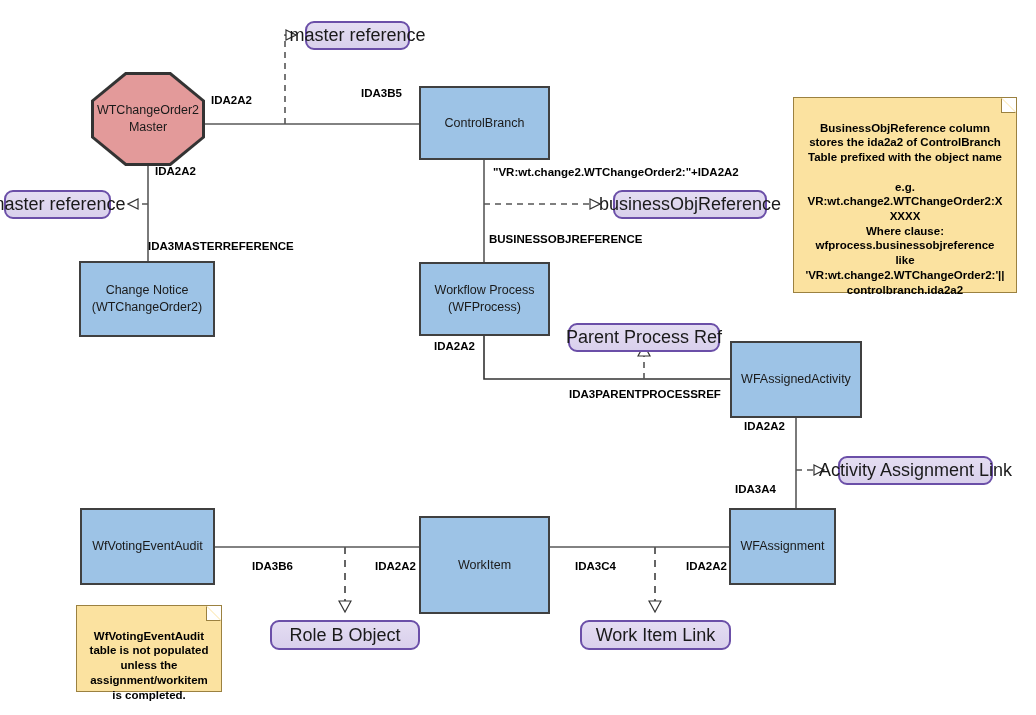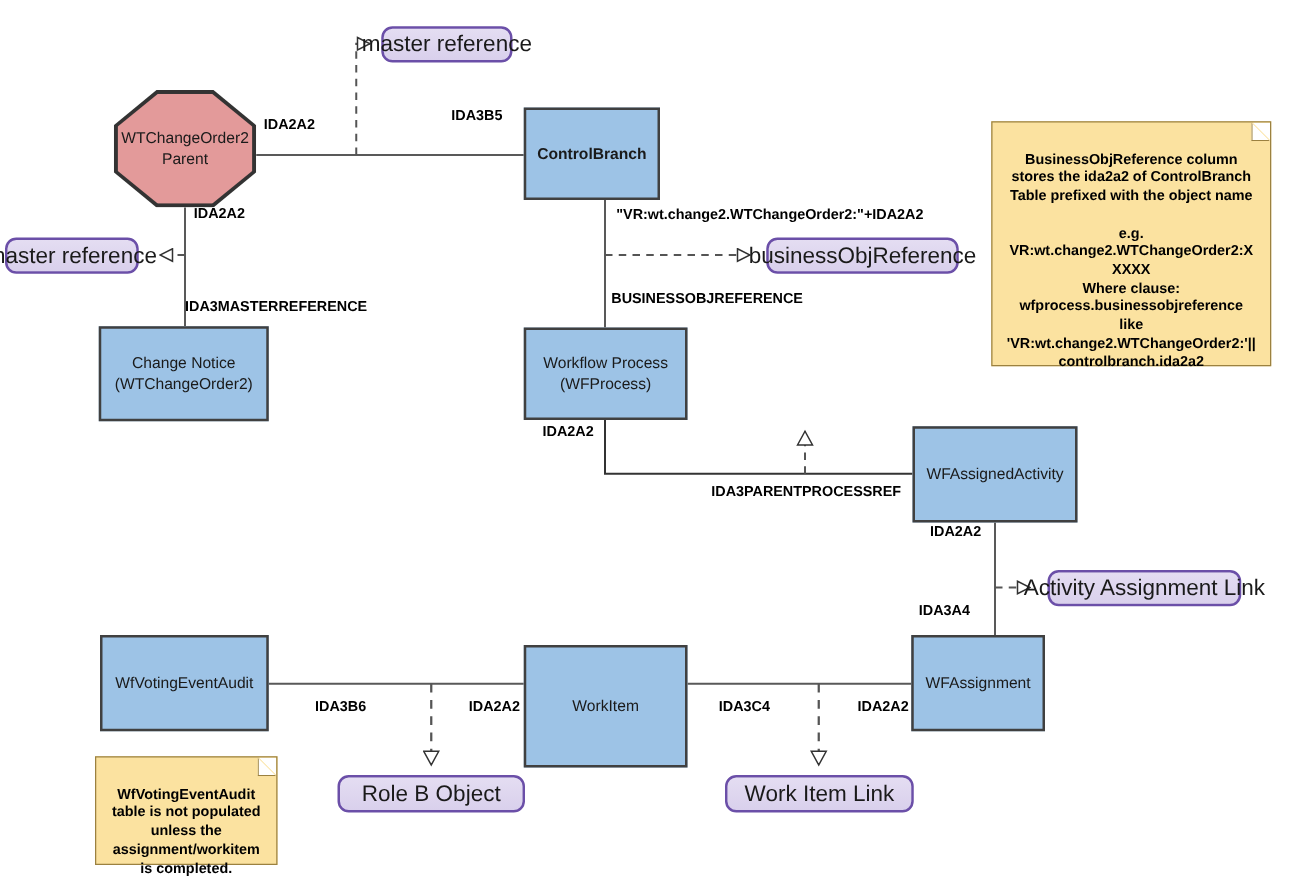--- a/index.html
+++ b/index.html
@@ -166,23 +166,23 @@
 
     <path d="M345,547 L345,612" stroke="#555555" stroke-width="1.8" fill="none" stroke-dasharray="7,6" marker-end="url(#hollowArrowD)"></path>
 
     <path d="M550,547 L729,547" stroke="#595959" stroke-width="1.6" fill="none"></path>
 
     <path d="M655,547 L655,612" stroke="#555555" stroke-width="1.8" fill="none" stroke-dasharray="7,6" marker-end="url(#hollowArrowD)"></path>
   </svg>
 
   <div class="octagon-border" style="left:91px; top:72px; width:114px; height:94px;"></div>
   <div class="octagon" style="left:94px; top:75px; width:108px; height:88px; white-space:pre-line;">WTChangeOrder2
-Parent</div>
-
-  <div class="entity" style="left:419px; top:86px; width:109px; height:74px;font-weight:bold;">ControlBranch</div>
+Master</div>
+
+  <div class="entity" style="left:419px; top:86px; width:131px; height:74px;">ControlBranch</div>
 
   <div class="entity" style="left:79px; top:261px; width:136px; height:76px; white-space:pre-line;">Change Notice
 (WTChangeOrder2)</div>
 
   <div class="entity" style="left:419px; top:262px; width:131px; height:74px; white-space:pre-line;">Workflow Process
 (WFProcess)</div>
 
   <div class="entity" style="left:730px; top:341px; width:132px; height:77px;">WFAssignedActivity</div>
 
   <div class="entity" style="left:80px; top:508px; width:135px; height:77px;">WfVotingEventAudit</div>
@@ -190,20 +190,21 @@
   <div class="entity" style="left:419px; top:488px; width:131px; height:98px;margin-top:28px;">WorkItem</div>
 
   <div class="entity" style="left:729px; top:508px; width:107px; height:77px;">WFAssignment</div>
 
   <div class="rolebox" style="left:305px; top:21px; width:105px; height:29px;">master reference</div>
 
   <div class="rolebox" style="left:4px; top:190px; width:107px; height:29px;">master reference</div>
 
   <div class="rolebox" style="left:613px; top:190px; width:154px; height:29px;">businessObjReference</div>
 
+  <div class="rolebox" style="left:568px; top:323px; width:152px; height:29px;">Parent Process Ref</div>
 
   <div class="rolebox" style="left:838px; top:456px; width:155px; height:29px;">Activity Assignment Link</div>
 
   <div class="rolebox" style="left:270px; top:620px; width:150px; height:30px;">Role B Object</div>
 
   <div class="rolebox" style="left:580px; top:620px; width:151px; height:30px;">Work Item Link</div>
 
   <div class="note note-bold" style="left:793px; top:97px; width:224px; height:196px;">
     <span>BusinessObjReference column
 stores the ida2a2 of ControlBranch

